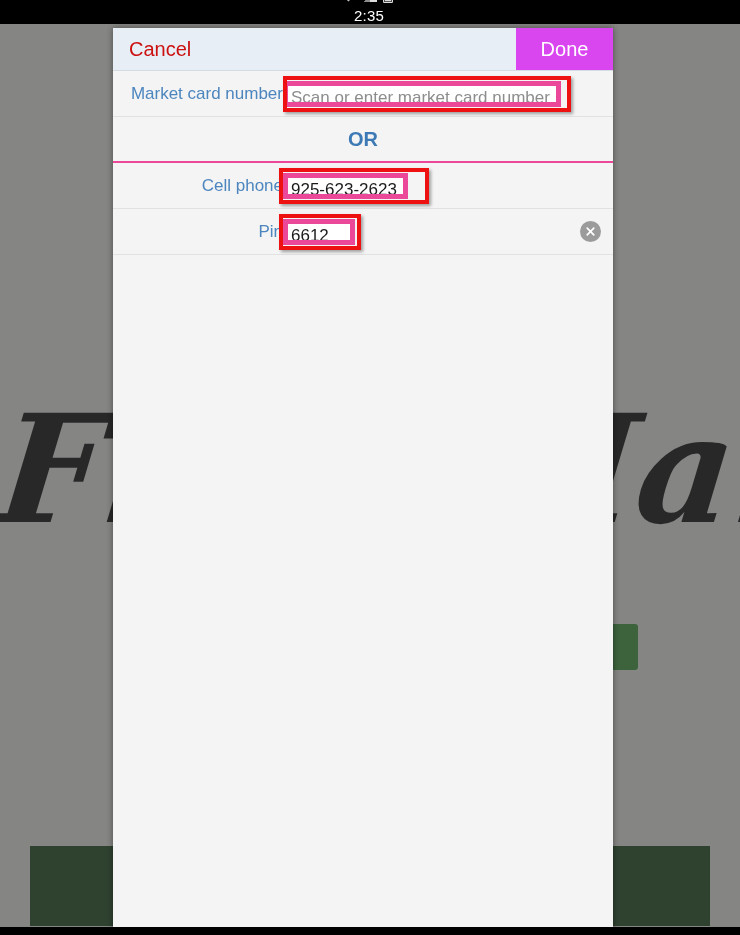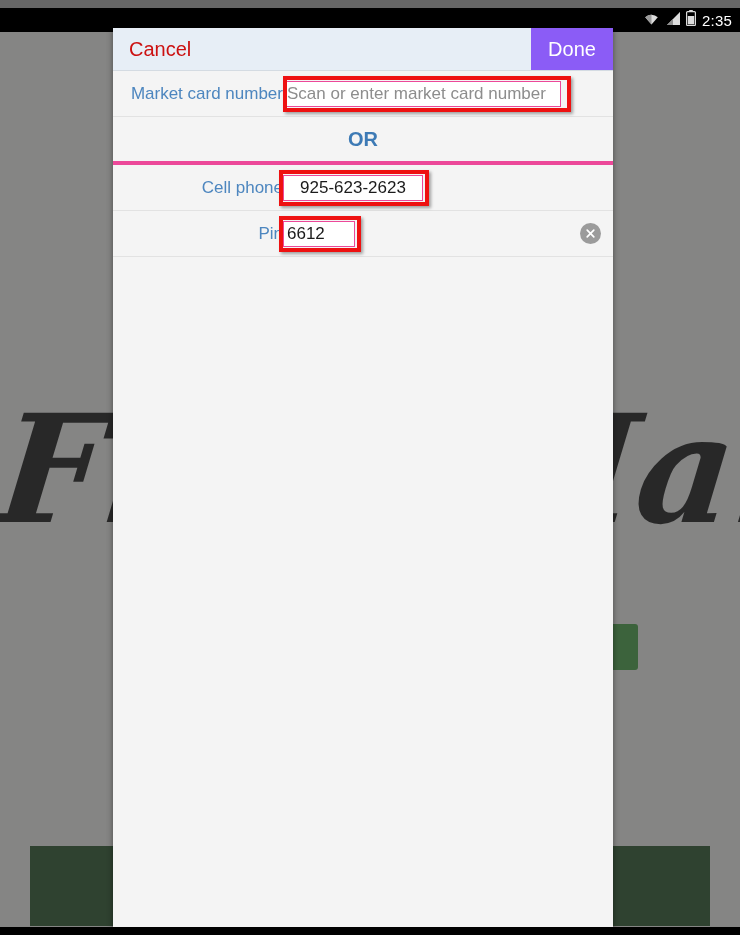--- a/index.html
+++ b/index.html
@@ -19,29 +19,30 @@
     position: relative;
     width: 740px;
     height: 935px;
     overflow: hidden;
     background: #666666;
   }
 
   
   #status-bar {
     position: absolute;
-    left: 0; top: 8px;
+    left: 0; top: 0;
     width: 740px;
     height: 24px;
     background: #000000;
     display: flex;
     align-items: center;
     justify-content: flex-end;
     padding-right: 8px;
     box-sizing: border-box;
+    flex-direction: column;
   }
   #status-bar .sb-icons {
     display: flex;
     align-items: center;
     gap: 5px;
   }
   .sb-clock {
     color: #ffffff;
     font-size: 15px;
     letter-spacing: 0.2px;
@@ -154,23 +155,23 @@
     position: absolute;
     left: 0;
     right: 0;
     text-align: center;
     color: #4d86bf;
     font-size: 21px;
     pointer-events: none;
   }
   #done-button {
     margin-left: auto;
-    width: 82px;
+    width: 97px;
     height: 42px;
-    background: #8b5cf6;
+    background: #d946ef;
     color: #ffffff;
     font-size: 20px;
     display: flex;
     align-items: center;
     justify-content: center;
     cursor: pointer;
     z-index: 2;
   }
 
   
@@ -194,53 +195,53 @@
   }
   .field-wrap {
     position: relative;
     flex: 1;
     display: flex;
     align-items: center;
     padding-right: 12px;
   }
   .text-field {
     background: #ffffff;
-    border: 1px solid #ec4899;
+    border: 5px solid #ec4899;
     box-sizing: border-box;
     height: 26px;
     line-height: 24px;
     padding: 0 3px;
     font-size: 17px;
     color: #1b1b1b;
     white-space: nowrap;
     overflow: hidden;
   }
   .text-field.placeholder { color: #8d8d8d; }
   .field-card { width: 278px; }
-  .field-phone { width: 140px; text-align: center; }
+  .field-phone { width: 125px; }
   .field-pin { width: 72px; }
 
   
   .highlight {
     position: absolute;
     border: 4px solid #ee1111;
     box-sizing: border-box;
     pointer-events: none;
     box-shadow: 2px 2px 3px rgba(0,0,0,0.35);
   }
   .hl-card  { left: 0px;  top: -5px; width: 288px; height: 36px; }
   .hl-phone { left: -4px; top: -5px; width: 150px; height: 36px; }
   .hl-pin   { left: -4px; top: -5px; width: 82px;  height: 36px; }
 
   .or-row {
     display: flex;
     align-items: center;
     justify-content: center;
     height: 44px;
-    border-bottom: 4px solid #ec4899;
+    border-bottom: 2px solid #ec4899;
     color: #3d7ab5;
     font-size: 20px;
     font-weight: bold;
   }
 
   .clear-icon {
     margin-left: auto;
     width: 21px;
     height: 21px;
     border-radius: 50%;

